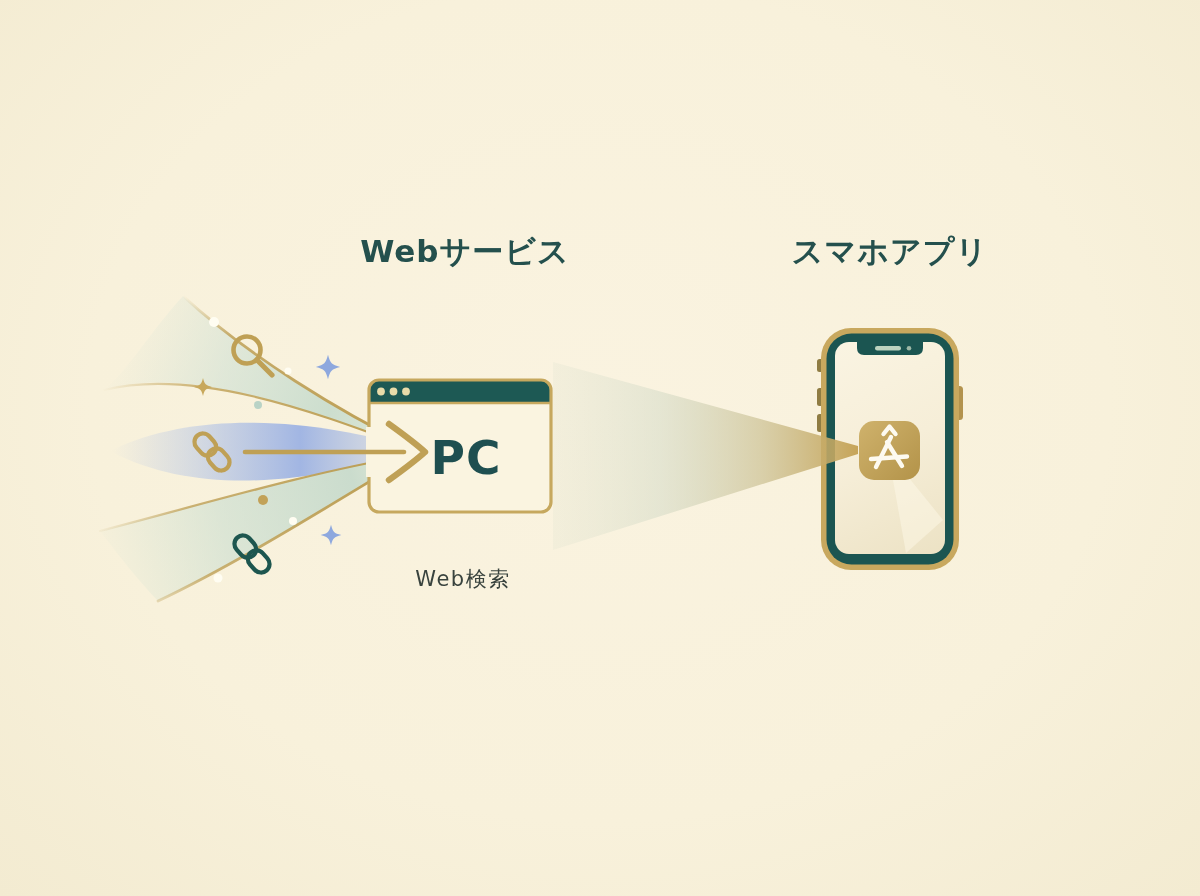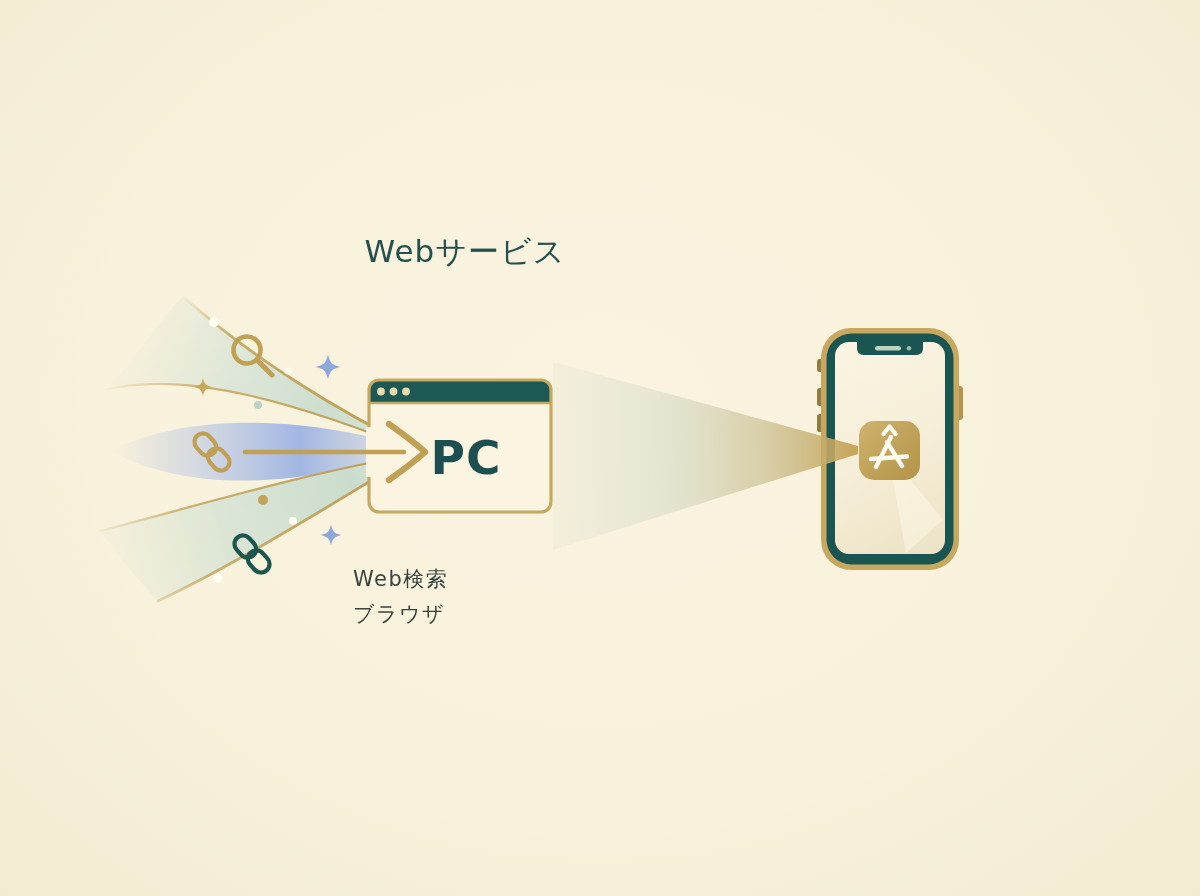--- a/index.html
+++ b/index.html
@@ -6,29 +6,29 @@
   body{font-family:"DejaVu Sans","Liberation Sans",sans-serif;}
   .canvas{
     position:relative;
     width:1200px;height:896px;
     background:radial-gradient(ellipse at 50% 45%, #faf3e0 0%, #f8f1db 60%, #f3ebd1 100%);
     overflow:hidden;
   }
   .artwork{position:absolute;left:0;top:0;width:1200px;height:896px;}
   .title{
     position:absolute;
-    font-size:31px;font-weight:400;letter-spacing:1px;
+    font-size:31px;font-weight:700;letter-spacing:1px;
     color:#24504d;text-align:center;
   }
   .title-left{left:340px;top:231px;width:250px;}
   .title-right{left:765px;top:231px;width:250px;}
   .caption{
     position:absolute;
     font-size:21px;font-weight:500;letter-spacing:1.5px;
-    color:#39433e;line-height:35px;
+    color:#39433e;text-align:center;line-height:35px;
   }
   .caption-left{left:353px;top:562px;width:220px;}
   .caption-right{left:780px;top:601px;width:220px;}
   .pc-text{
     font-family:"DejaVu Sans","Liberation Sans",sans-serif;
     font-size:47px;font-weight:700;letter-spacing:1px;
   }
 </style>
 </head>
 <body>
@@ -165,19 +165,19 @@
       <g stroke="#fdfaf0" fill="none" stroke-width="4.4" stroke-linecap="round" stroke-linejoin="round">
         <path d="M883.5,434 L889.5,426.5 L895.5,434"></path>
         <path d="M876,467 L891,437"></path>
         <path d="M887,442 L902,466"></path>
         <path d="M871,459 L907,456.5"></path>
       </g>
     </g>
   </svg>
 
   <div class="title title-left">Webサービス</div>
+  <div class="title title-right">スマホアプリ</div>
 
   <div class="caption caption-left">
     <div>Web検索</div>
-    <div>ブラウザ</div>
   </div>
 
 </div>
 
 </body></html>

